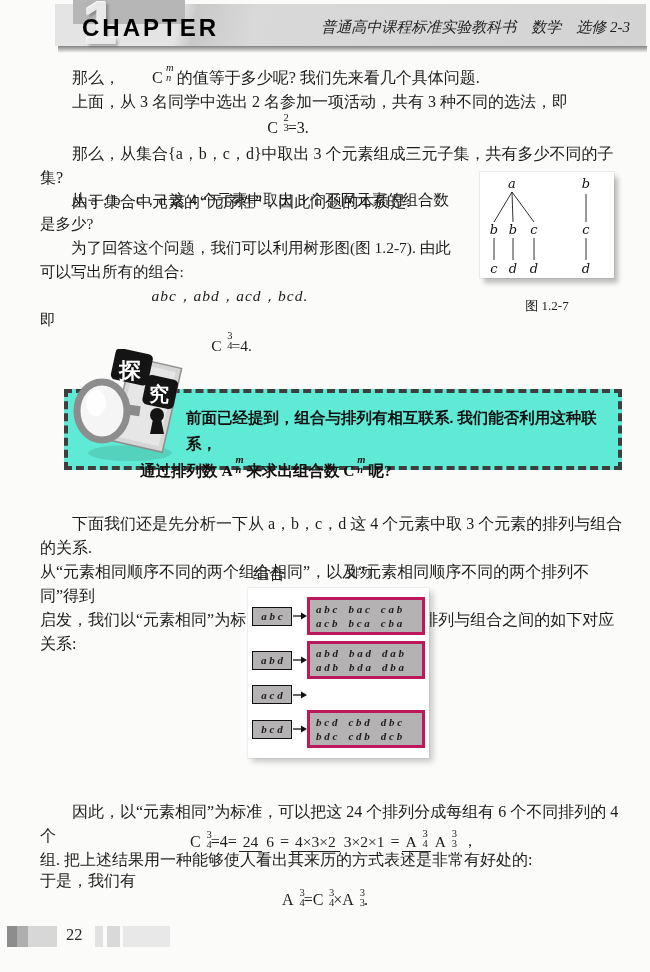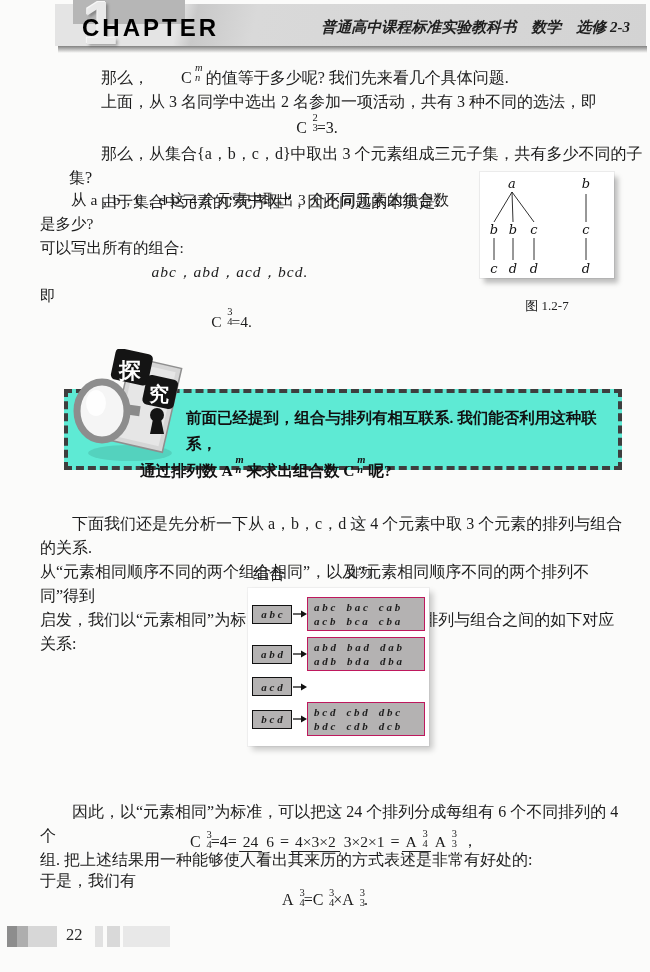--- a/index.html
+++ b/index.html
@@ -11,27 +11,27 @@
   .header::before{content:"";position:absolute;inset:0;
         background:linear-gradient(102deg,#e4e4e4 0%,#e4e4e4 21%,#c9c9c9 24%,#d9d9d9 34%,#d3d3d3 100%);}
   .header::after{content:"";position:absolute;left:3px;right:-1px;bottom:-7px;height:7px;
         background:linear-gradient(to bottom,rgba(30,30,30,.55),rgba(30,30,30,0));}
   .chapter-num-bg{position:absolute;left:18px;top:-4px;width:112px;height:24px;background:#b6b6b6;}
   .chapter-num{position:absolute;left:28px;top:-9px;font-family:"Liberation Sans",sans-serif;
         font-weight:800;font-size:62px;line-height:56px;color:#e9e9e9;
         text-shadow:-1px -1px 0 #f7f7f7,2px 2px 3px rgba(0,0,0,.28);}
   .chapter-label{position:absolute;left:27px;bottom:4px;font-family:"Liberation Sans",sans-serif;
         font-size:24px;letter-spacing:3px;color:#000000;font-weight:600;}
-  .book-title{position:absolute;right:16px;bottom:9px;font-size:15px;font-weight:bold;
+  .book-title{position:absolute;right:16px;bottom:9px;font-size:15px;font-weight:normal;
         font-style:italic;color:#1f1f1f;}
 
   
   .tblock{position:absolute;left:40px;font-size:16px;line-height:24px;}
   .indent{text-indent:2em;}
-  .blockA{top:66px;width:576px;margin-left:29px;}
+  .blockA{top:66px;width:576px;}
   .blockB{top:188px;width:445px;font-size:15.5px;}
   .blockC{top:492px;width:588px;margin-top:20px;}
   .blockD{top:800px;width:588px;}
   .cline{text-align:center;}
   .f1wrap{padding-right:80px;margin-top:2px;height:26px;}
   .f2wrap{padding-right:62px;margin-top:2px;}
   .combos{font-style:italic;padding-right:65px;letter-spacing:1px;}
   .nowrap{white-space:nowrap;}
 
   
@@ -72,21 +72,21 @@
   .label-comb{position:absolute;left:253px;top:564px;font-size:16px;}
   .label-perm{position:absolute;left:347px;top:564px;font-size:13px;}
   .panel{position:absolute;left:248px;top:588px;width:181px;box-sizing:border-box;
         background:#fff;padding:9px 4px 4px 4px;
         box-shadow:4px 4px 6px rgba(0,0,0,.2),0 0 0 1px #f1f1f1;}
   .prow{display:flex;align-items:center;margin-bottom:6px;}
   .combo-box{width:38px;height:17px;background:#b4b2b2;border:1px solid #111;flex:none;
         display:flex;align-items:center;justify-content:center;
         font-size:11px;font-weight:bold;font-style:italic;white-space:pre;}
   .arrow{flex:none;margin:0 0 0 1px;display:block;}
-  .perm-box{flex:1;height:32px;background:#b4b2b2;border:1px solid #be185d;
+  .perm-box{flex:1;height:32px;background:#b4b2b2;border:3px solid #be185d;
         display:flex;flex-direction:column;justify-content:center;padding:0 6px;}
   .perm-line{font-size:11px;font-weight:bold;font-style:italic;line-height:14px;white-space:pre;}
 
   
   .fb{position:absolute;top:926px;height:21px;}
   .fb1{left:7px;width:10px;background:#8d8d8d;}
   .fb2{left:17px;width:11px;background:#aeaeae;}
   .fb3{left:28px;width:29px;background:#d7d7d7;}
   .fb4{left:95px;width:8px;background:#e1e1e1;}
   .fb5{left:107px;width:13px;background:#d9d9d9;}
@@ -118,20 +118,21 @@
     <div class="indent">那么，从集合{a，b，c，d}中取出 3 个元素组成三元子集，共有多少不同的子集?</div>
     <div class="indent">由于集合中元素的“无序性”，因此问题的本质是:</div>
   </div>
 
   <div class="tblock blockB">
     <div class="indent nowrap"><span>从 a，b，c，d 这 4 个元素中取出 3 个不同元素的组合数 </span><span class="mm"><span>C</span><span class="ms">
             <span>3</span>
             <span>4</span>
           </span></span></div>
     <div>是多少?</div>
+    <div class="indent">为了回答这个问题，我们可以利用树形图(图 1.2-7). 由此</div>
     <div>可以写出所有的组合:</div>
     <div class="cline combos">abc，abd，acd，bcd.</div>
     <div>即</div>
     <div class="cline f2wrap"><span class="mm"><span>C</span><span class="ms">
             <span>3</span>
             <span>4</span>
           </span></span><span>=4.</span></div>
   </div>
 
   <div class="figure-box">

